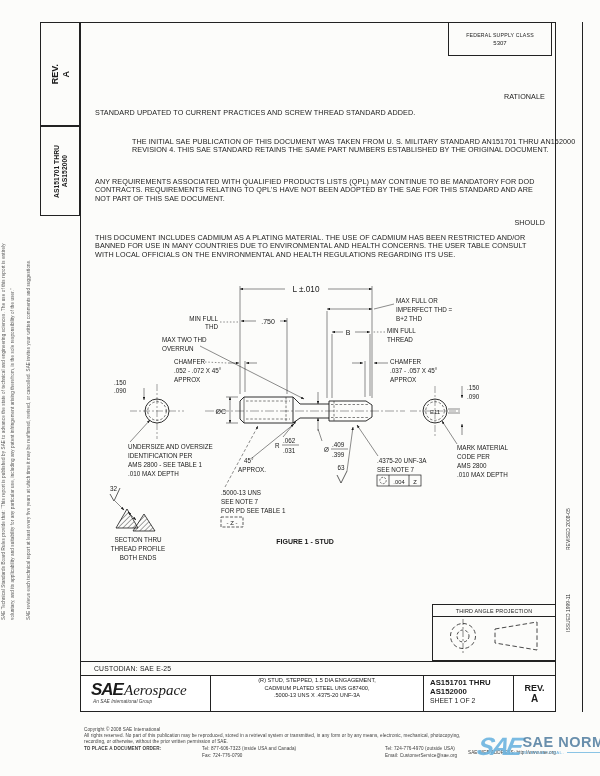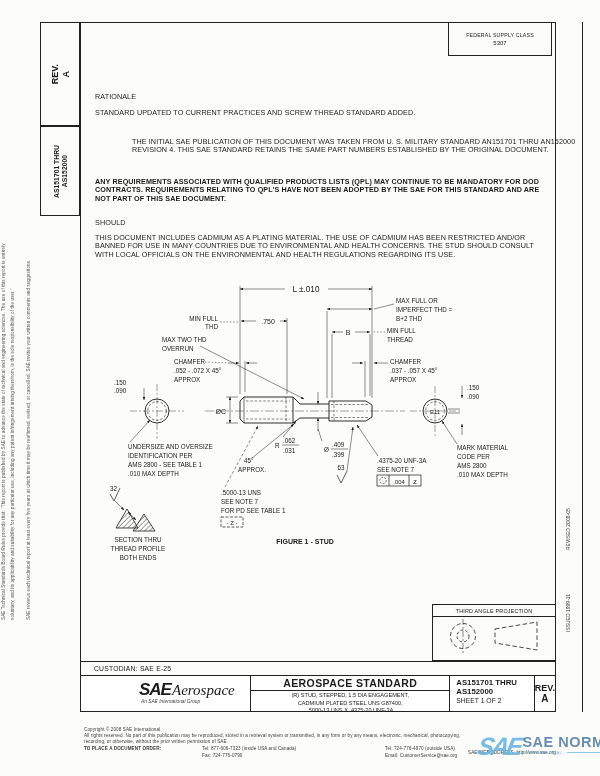--- a/index.html
+++ b/index.html
@@ -14,21 +14,21 @@
   .abs { position:absolute; }
   .vtext {
     position:absolute;
     writing-mode:vertical-rl;
     transform:rotate(180deg);
     white-space:nowrap;
   }
   .finetext { font-size:4.6px; color:#555; letter-spacing:0.1px; }
   .frame { border:1.5px solid #222; }
   .para { font-size:7.2px; line-height:8.3px; letter-spacing:0.1px; color:#1b1b1b; }
-  .center { text-align:left; }
+  .center { text-align:right; }
   .tabbox {
     position:absolute; left:40px; width:40px;
     border:1.5px solid #222; background:#fcfcfa;
     display:flex; flex-direction:row; align-items:center; justify-content:center; gap:1px;
   }
   .tabbox .vtext { position:static; font-weight:bold; }
   .fscbox {
     position:absolute; left:448px; top:22px; width:104px; height:34px;
     border:1px solid #222; display:flex; flex-direction:column;
     align-items:center; justify-content:center; gap:2px;
@@ -47,21 +47,21 @@
     font-size:5.4px; text-align:center; border-bottom:1px solid #222;
     padding:3px 0 2px 0; letter-spacing:0.2px;
   }
   .custodian-row {
     position:absolute; left:80px; top:661px; width:476px; height:14px;
     border-top:1px solid #222; font-size:6.8px; line-height:14px;
     padding-left:14px; letter-spacing:0.2px;
   }
   .title-block {
     position:absolute; left:80px; top:675px; width:476px; height:37px;
-    border:1.5px solid #222; display:flex; flex-direction:row; background:#fff;padding-left:48px;
+    border:1.5px solid #222; display:flex; flex-direction:row; background:#fff;
   }
   .tb-logo { width:130px; border-right:1.5px solid #222; padding:4px 0 0 10px; }
   .tb-logo .sae { font-weight:bold; font-style:italic; font-size:17px; letter-spacing:-1px; display:inline-block; }
   .tb-logo .aero { font-family:"Liberation Serif", serif; font-style:italic; font-size:15px; display:inline-block; margin-left:1px; }
   .tb-logo .tag { font-size:4.8px; font-style:italic; color:#444; margin-top:-1px; margin-left:2px; }
   .tb-center { width:213px; border-right:1.5px solid #222; display:flex; flex-direction:column; }
   .tb-center .hdr { font-weight:bold; font-size:10.5px; text-align:center; letter-spacing:0.4px; border-bottom:1.5px solid #222; padding:1px 0; }
   .tb-center .desc { font-size:5.6px; line-height:6.6px; text-align:center; padding-top:1px; }
   .tb-doc { width:90px; border-right:1.5px solid #222; padding:3px 0 0 6px; }
   .tb-doc .num { font-weight:bold; font-size:7.8px; line-height:8.6px; }
@@ -101,23 +101,23 @@
 </div>
 
 <div class="fscbox">
   <div class="l1">FEDERAL SUPPLY CLASS</div>
   <div class="l2">5307</div>
 </div>
 
 <div class="abs para center" style="left:95px; top:93px; width:450px;">RATIONALE</div>
 <div class="abs para" style="left:95px; top:109px; width:455px;">STANDARD UPDATED TO CURRENT PRACTICES AND SCREW THREAD STANDARD ADDED.</div>
 <div class="abs para" style="left:95px; top:138px; width:455px;margin-left:37px;">THE INITIAL SAE PUBLICATION OF THIS DOCUMENT WAS TAKEN FROM U. S. MILITARY STANDARD  AN151701 THRU AN152000 REVISION 4. THIS SAE STANDARD RETAINS THE SAME PART NUMBERS ESTABLISHED BY THE ORIGINAL DOCUMENT.</div>
-<div class="abs para" style="left:95px; top:178px; width:455px;font-weight:bold;">ANY REQUIREMENTS ASSOCIATED WITH QUALIFIED PRODUCTS LISTS (QPL) MAY CONTINUE TO BE MANDATORY FOR DOD CONTRACTS. REQUIREMENTS RELATING TO QPL'S HAVE NOT BEEN ADOPTED BY THE SAE FOR THIS STANDARD AND ARE NOT PART OF THIS SAE DOCUMENT.</div>
+<div class="abs para" style="left:95px; top:178px; width:455px;">ANY REQUIREMENTS ASSOCIATED WITH QUALIFIED PRODUCTS LISTS (QPL) MAY CONTINUE TO BE MANDATORY FOR DOD CONTRACTS. REQUIREMENTS RELATING TO QPL'S HAVE NOT BEEN ADOPTED BY THE SAE FOR THIS STANDARD AND ARE NOT PART OF THIS SAE DOCUMENT.</div>
 <div class="abs para center" style="left:95px; top:219px; width:450px;">SHOULD</div>
-<div class="abs para" style="left:95px; top:234px; width:445px;">THIS DOCUMENT INCLUDES CADMIUM AS A PLATING MATERIAL. THE USE OF CADMIUM HAS BEEN RESTRICTED AND/OR BANNED FOR USE IN MANY COUNTRIES DUE TO ENVIRONMENTAL AND HEALTH CONCERNS. THE STUD SHOULD CONSULT WITH LOCAL OFFICIALS ON THE ENVIRONMENTAL  AND HEALTH REGULATIONS REGARDING  ITS USE.</div>
+<div class="abs para" style="left:95px; top:234px; width:445px;">THIS DOCUMENT INCLUDES CADMIUM AS A PLATING MATERIAL. THE USE OF CADMIUM HAS BEEN RESTRICTED AND/OR BANNED FOR USE IN MANY COUNTRIES DUE TO ENVIRONMENTAL AND HEALTH CONCERNS. THE USER TABLE CONSULT WITH LOCAL OFFICIALS ON THE ENVIRONMENTAL  AND HEALTH REGULATIONS REGARDING  ITS USE.</div>
 
 <svg class="abs" style="left:100px; top:278px;" width="460" height="300" viewBox="0 0 460 300">
   <defs>
     <marker id="arr" viewBox="0 0 8 6" refX="7.5" refY="3" markerWidth="7" markerHeight="5" orient="auto-start-reverse">
       <path d="M0,0 L8,3 L0,6 Z" fill="#1a1a1a"></path>
     </marker>
     <pattern id="hatch" width="3.5" height="3.5" patternTransform="rotate(45)" patternUnits="userSpaceOnUse">
       <line x1="0" y1="0" x2="0" y2="3.5" stroke="#333" stroke-width="0.9"></line>
     </pattern>
   </defs>
@@ -327,21 +327,20 @@
 <div class="custodian-row">
   <span>CUSTODIAN: SAE E-25</span>
 </div>
 
 <div class="title-block">
   <div class="tb-logo">
     <span class="sae">SAE</span><span class="aero">Aerospace</span>
     <div class="tag">An SAE International Group</div>
   </div>
   <div class="tb-center">
-    <div class="hdr">AEROSPACE STANDARD</div>
     <div class="desc">(R) STUD, STEPPED, 1.5 DIA ENGAGEMENT,</div>
     <div class="desc">CADMIUM PLATED  STEEL UNS G87400,</div>
     <div class="desc">.5000-13 UNS X .4375-20 UNF-3A</div>
   </div>
   <div class="tb-doc">
     <div class="num">AS151701 THRU</div>
     <div class="num">AS152000</div>
     <div class="sheet">SHEET 1 OF 2</div>
   </div>
   <div class="tb-rev">

